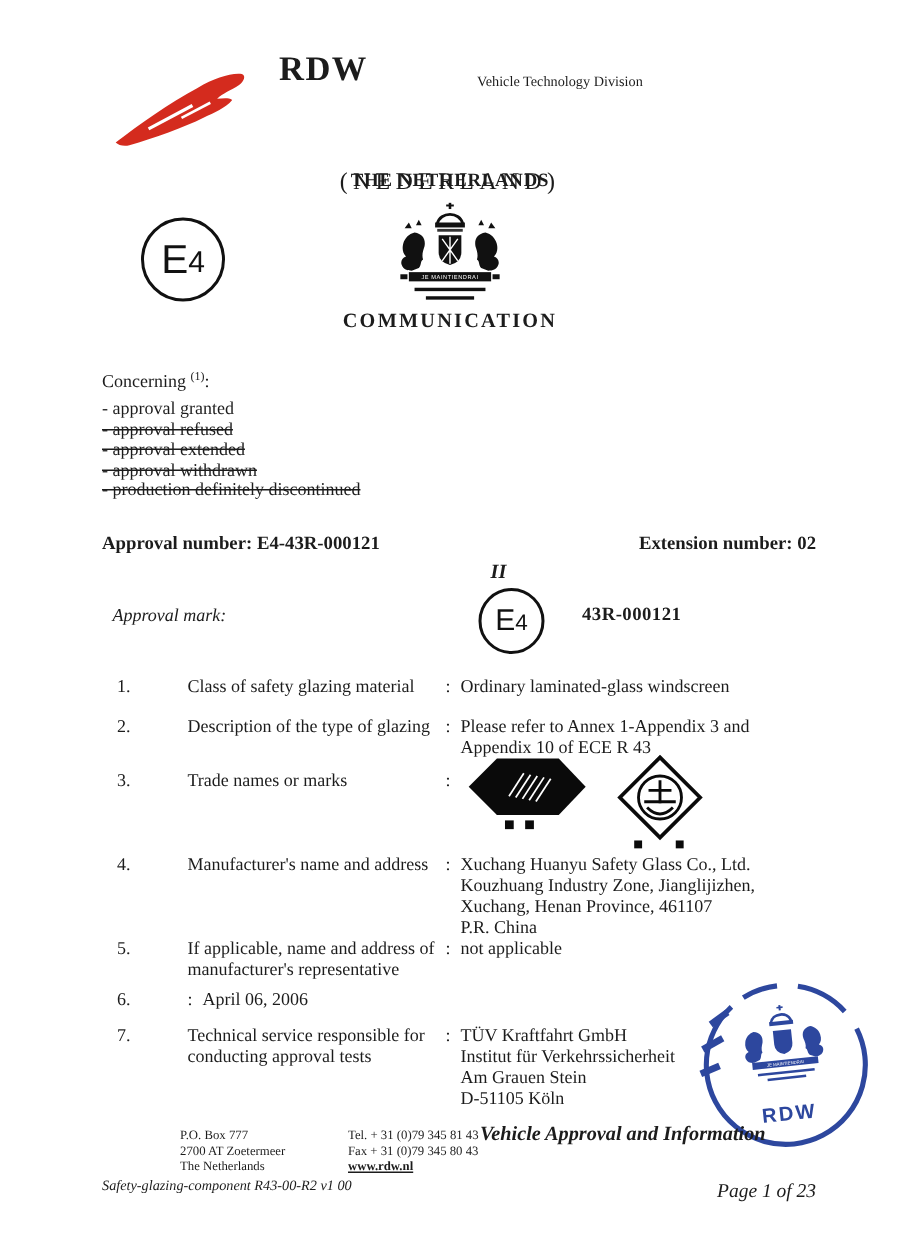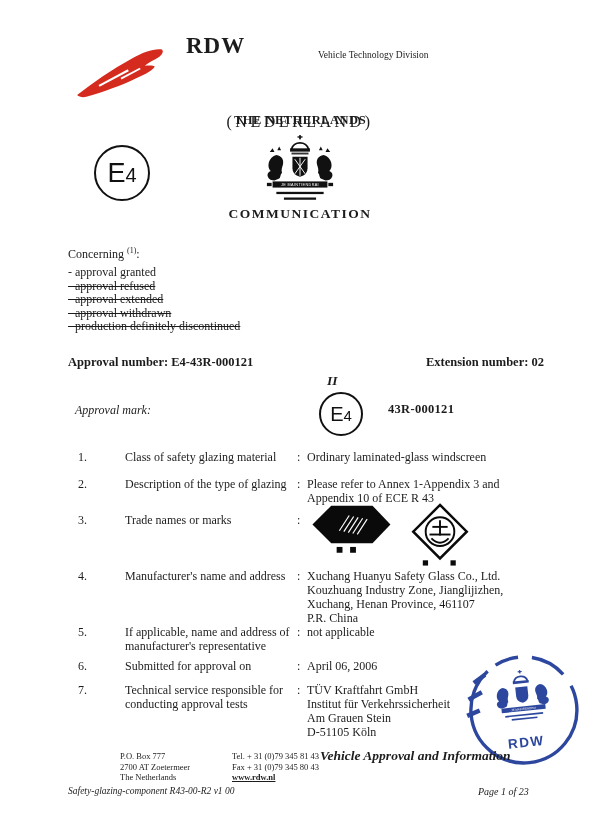--- a/index.html
+++ b/index.html
@@ -47,21 +47,21 @@
   .mb0{margin-bottom:0;} .mb6{margin-bottom:6px;} .mb10{margin-bottom:10px;}
   .logos{display:flex;gap:14px;align-items:flex-start;margin-top:-10px;}
   
   .stamp{left:460px;top:648px;width:126px;height:126px;}
   
   .addr{left:120px;top:751px;font-size:8.5px;line-height:10.5px;white-space:pre-line;}
   .telblock{left:216px;top:751px;font-size:8.5px;line-height:10.5px;margin-left:16px;}
   .website{text-decoration:underline;font-weight:bold;}
   .tagline{left:320px;top:748px;font-weight:bold;font-style:italic;font-size:13.5px;}
   .docref{left:68px;top:786px;font-style:italic;font-size:9.5px;}
-  .pagenum{left:478px;top:786px;font-style:italic;font-size:10px;}
+  .pagenum{left:478px;top:786px;font-style:italic;font-size:13px;}
 </style>
 </head>
 <body>
 
 <div class="page">
 
   <svg class="abs" style="left:74px;top:42px" width="94" height="64" viewBox="0 0 100 70">
     <path fill="#d42b1e" d="M2,58 C20,44 40,30 62,18 C74,11 86,7 94,8 C97,9 96,13 92,16
       C86,20 80,22 76,26 C80,26 84,25 87,27 C82,33 74,36 66,40
       C52,47 30,55 12,60 C8,61 4,60 2,58 Z"></path>
@@ -212,21 +212,20 @@
       <div class="label">If applicable, name and address of
 manufacturer's representative</div>
       <div class="valcell">
           <span class="colon">:</span>
         <div class="val">not applicable</div>
         </div>
     </div>
 
     <div class="item-row mb10">
       <div>6.</div>
-      <div class="label">Submitted for approval on</div>
       <div class="valcell">
           <span class="colon">:</span>
         <div class="val">April 06, 2006</div>
         </div>
     </div>
 
     <div class="item-row">
       <div>7.</div>
       <div class="label">Technical service responsible for
 conducting approval tests</div>

